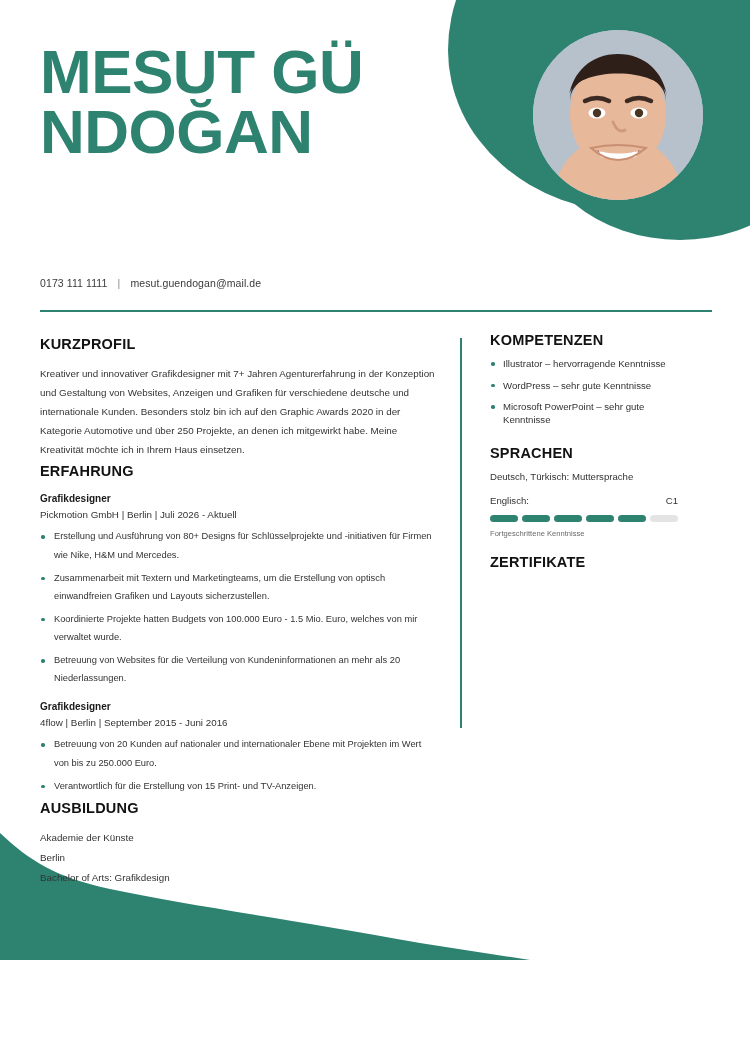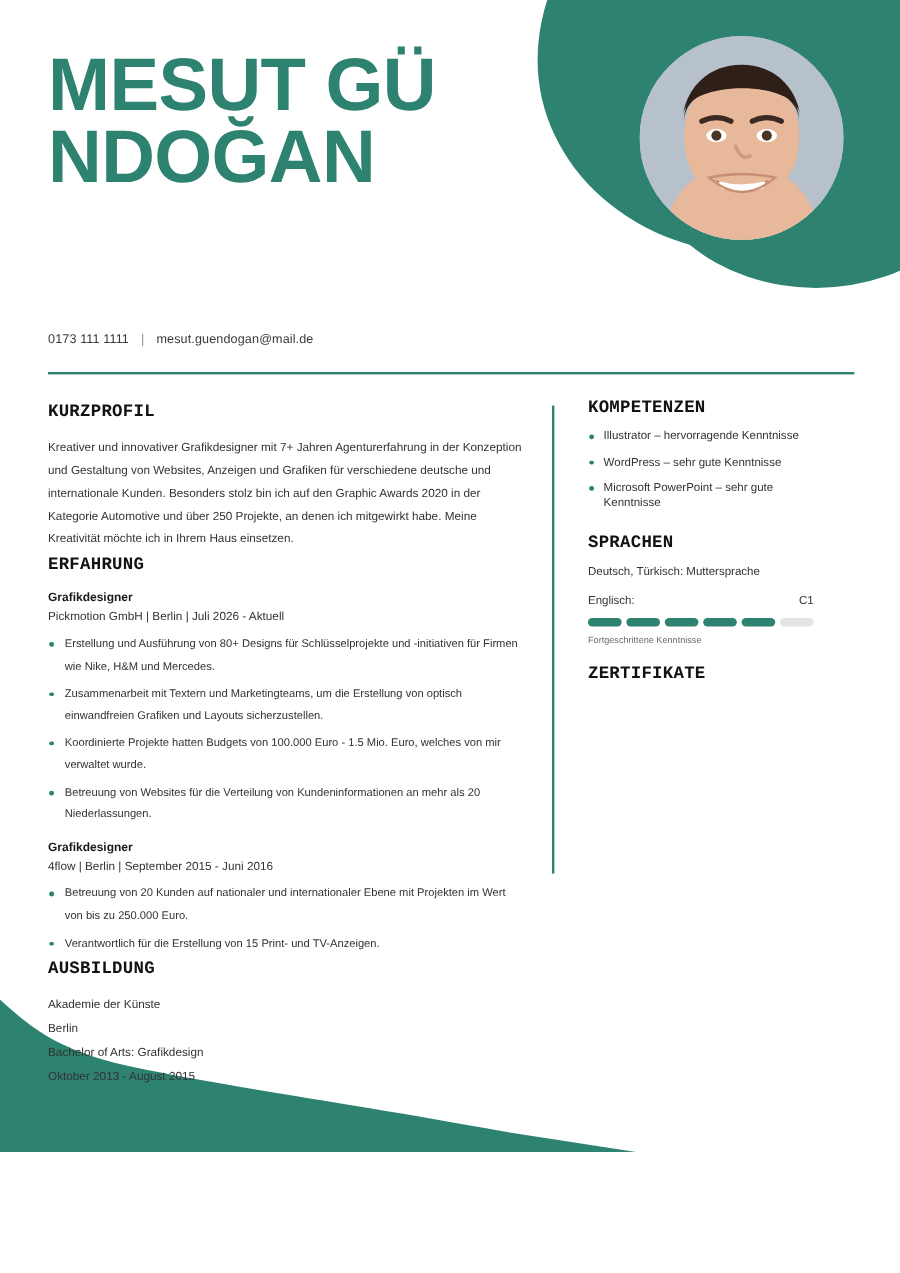--- a/index.html
+++ b/index.html
@@ -48,21 +48,21 @@
   }
 
   
   .columns { position:absolute; top:332px; left:0; width:750px; display:flex; }
   .col-left  { width:460px; padding-left:40px; padding-right:22px; }
   .vdivider  { width:2px; background:#2E8270; margin-top:6px; height:390px; flex:0 0 2px; }
   .col-right { width:248px; padding-left:28px; padding-right:32px; }
 
   h2.sec {
     font-size:14.5px; font-weight:700; color:#121212;
-    letter-spacing:.2px; margin-bottom:12px;font-family:Liberation Mono, monospace;
+    letter-spacing:.2px; margin-bottom:12px;
   }
   .col-left h2.sec { margin-top:4px; }
   .col-right h2.sec { margin-bottom:10px; }
 
   p.summary {
     font-size:9.8px; line-height:1.95; color:#333;
   }
 
   .job-title { font-size:10px; font-weight:700; color:#1a1a1a; margin-top:14px; margin-bottom:5px; }
   .job-meta  { font-size:9.8px; color:#333; margin-bottom:7px; }
@@ -184,21 +184,20 @@
           <li>Betreuung von 20 Kunden auf nationaler und internationaler Ebene mit Projekten im Wert von bis zu 250.000 Euro.</li>
           <li>Verantwortlich für die Erstellung von 15 Print- und TV-Anzeigen.</li>
         </ul>
       </div>
 
       <h2 class="sec edu">AUSBILDUNG</h2>
       <div>
         <div class="edu-line">Akademie der Künste</div>
         <div class="edu-line">Berlin</div>
         <div class="edu-line">Bachelor of Arts: Grafikdesign</div>
-        <div class="edu-line">Oktober 2013 - August 2015</div>
       </div>
     </div>
 
     <div class="vdivider"></div>
 
     <div class="col-right">
 
       <h2 class="sec">KOMPETENZEN</h2>
       <ul class="skills">
         <li>Illustrator – hervorragende Kenntnisse</li>

